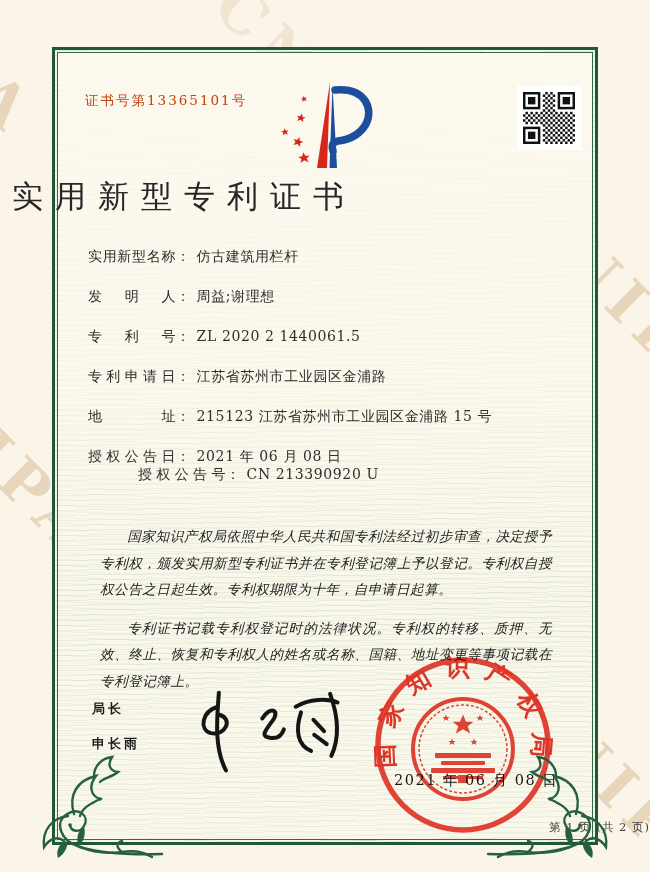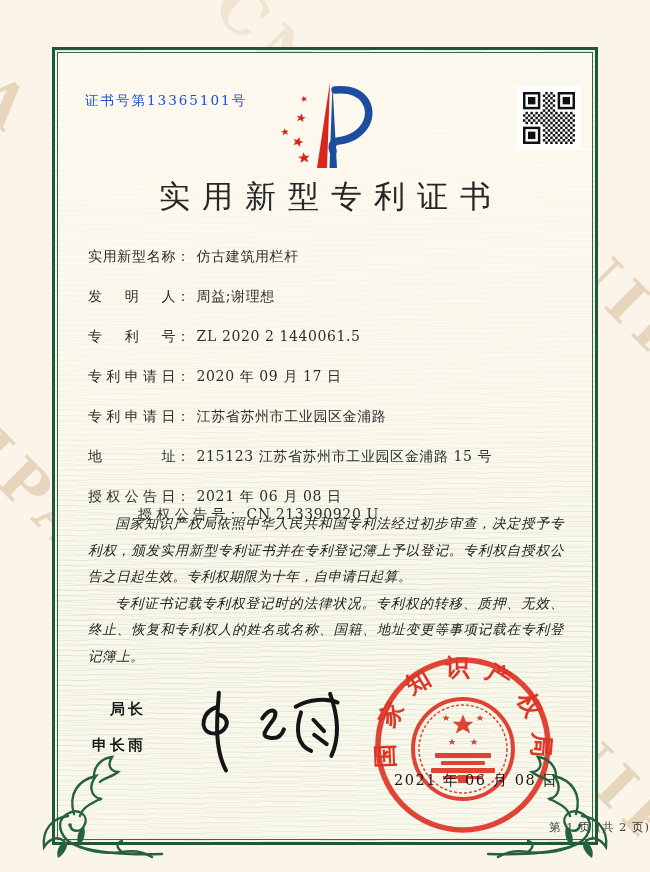--- a/index.html
+++ b/index.html
@@ -27,43 +27,43 @@
   .frame::before{
     content:"";position:absolute;inset:3px;
     background:linear-gradient(to bottom,
       rgba(253,249,238,0.95) 0%, rgba(253,249,238,0.75) 40%,
       rgba(253,249,238,0.25) 68%, rgba(253,249,238,0.45) 100%);
   }
   .frame::after{
     content:"";position:absolute;inset:2px;border:1px solid #2e6b46;pointer-events:none;
   }
   .content{position:absolute;inset:0;z-index:3;}
-  .cert-no{position:absolute;left:85px;top:92px;font-size:13.5px;letter-spacing:2px;color:#1d4ed8;}
+  .cert-no{position:absolute;left:85px;top:92px;font-size:13.5px;letter-spacing:2px;color:#c2410c;}
   .logo{position:absolute;left:277px;top:80px;}
   .qr{
     position:absolute;left:517px;top:86px;width:64px;height:64px;background:#fff;
     display:flex;align-items:center;justify-content:center;
   }
   .title{
-    position:absolute;left:0;top:176px;width:100%;text-align:center;
+    position:absolute;left:0;top:176px;width:100%;
     font-size:31px;letter-spacing:12px;color:#262626;font-weight:500;text-indent:12px;
   }
   .fields{position:absolute;left:88px;top:247px;width:480px;}
   .frow{font-size:14px;color:#2e2e2e;margin-bottom:22px;letter-spacing:0.6px;line-height:18px;}
   .flabel{display:inline-block;width:88px;text-align:justify;text-align-last:justify;vertical-align:bottom;}
   .fcolon{margin-right:6px;}
   .pair2{display:inline-block;margin-left:50px;}
   .paras{
     position:absolute;left:88px;top:511px;width:476px;
     font-size:13.6px;line-height:1.95;color:#222;text-align:justify;font-style:italic;
   }
-  .paras p{margin:0;text-indent:2em;letter-spacing:0.5px;font-family:Liberation Serif, serif;}
+  .paras p{margin:12px;text-indent:2em;letter-spacing:0.5px;}
   .signer{
     position:absolute;left:92px;top:700px;
-    font-family:"DejaVu Sans",sans-serif;font-weight:600;font-size:15px;color:#1c1c1c;text-align:right;
+    font-family:"DejaVu Sans",sans-serif;font-weight:600;font-size:13px;color:#1c1c1c;
   }
   .signer div{margin-bottom:17px;letter-spacing:3px;}
   .sig-svg{position:absolute;left:183px;top:680px;}
   .seal{position:absolute;left:368px;top:650px;mix-blend-mode:multiply;opacity:0.95;}
   .seal-date{
     position:absolute;left:394px;top:771px;z-index:4;
     font-size:14.5px;letter-spacing:1.5px;color:#161616;mix-blend-mode:multiply;
   }
   .footer{
     position:absolute;left:0;top:820px;width:100%;text-align:right;
@@ -249,23 +249,20 @@
     <div class="frow">
       <span class="flabel">实用新型名称</span><span class="fcolon">：</span><span>仿古建筑用栏杆</span>
     </div>
     <div class="frow">
       <span class="flabel">发明人</span><span class="fcolon">：</span><span>周益;谢理想</span>
     </div>
     <div class="frow">
       <span class="flabel">专利号</span><span class="fcolon">：</span><span>ZL 2020 2 1440061.5</span>
     </div>
     <div class="frow">
-      <span class="flabel">专利申请日</span><span class="fcolon">：</span><span>2020 年 09 月 17 日</span>
-    </div>
-    <div class="frow">
       <span class="flabel">专利申请日</span><span class="fcolon">：</span><span>江苏省苏州市工业园区金浦路</span>
     </div>
     <div class="frow">
       <span class="flabel">地址</span><span class="fcolon">：</span><span>215123 江苏省苏州市工业园区金浦路 15 号</span>
     </div>
     <div class="frow">
       <span>
         <span class="flabel">授权公告日</span><span class="fcolon">：</span><span>2021 年 06 月 08 日</span>
       </span>
       <span class="pair2">

